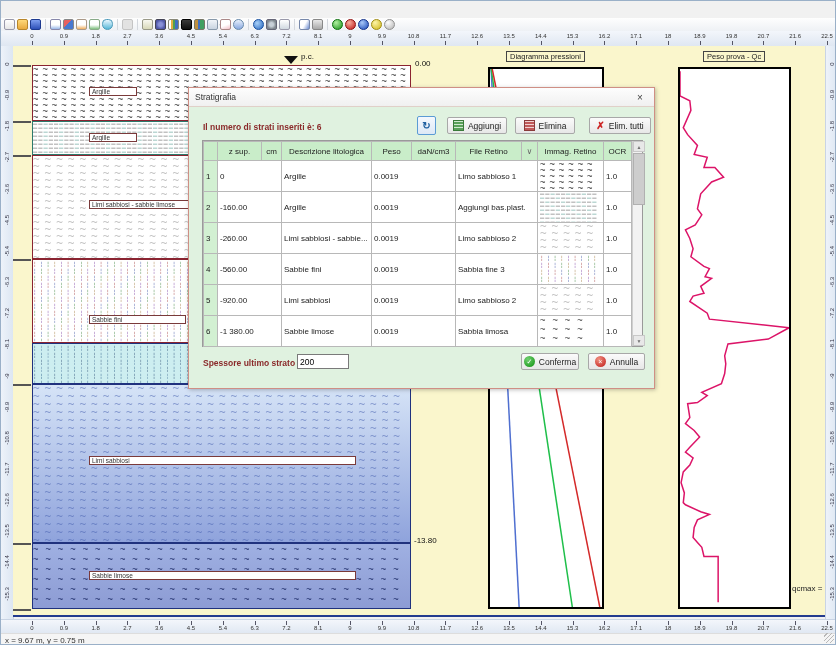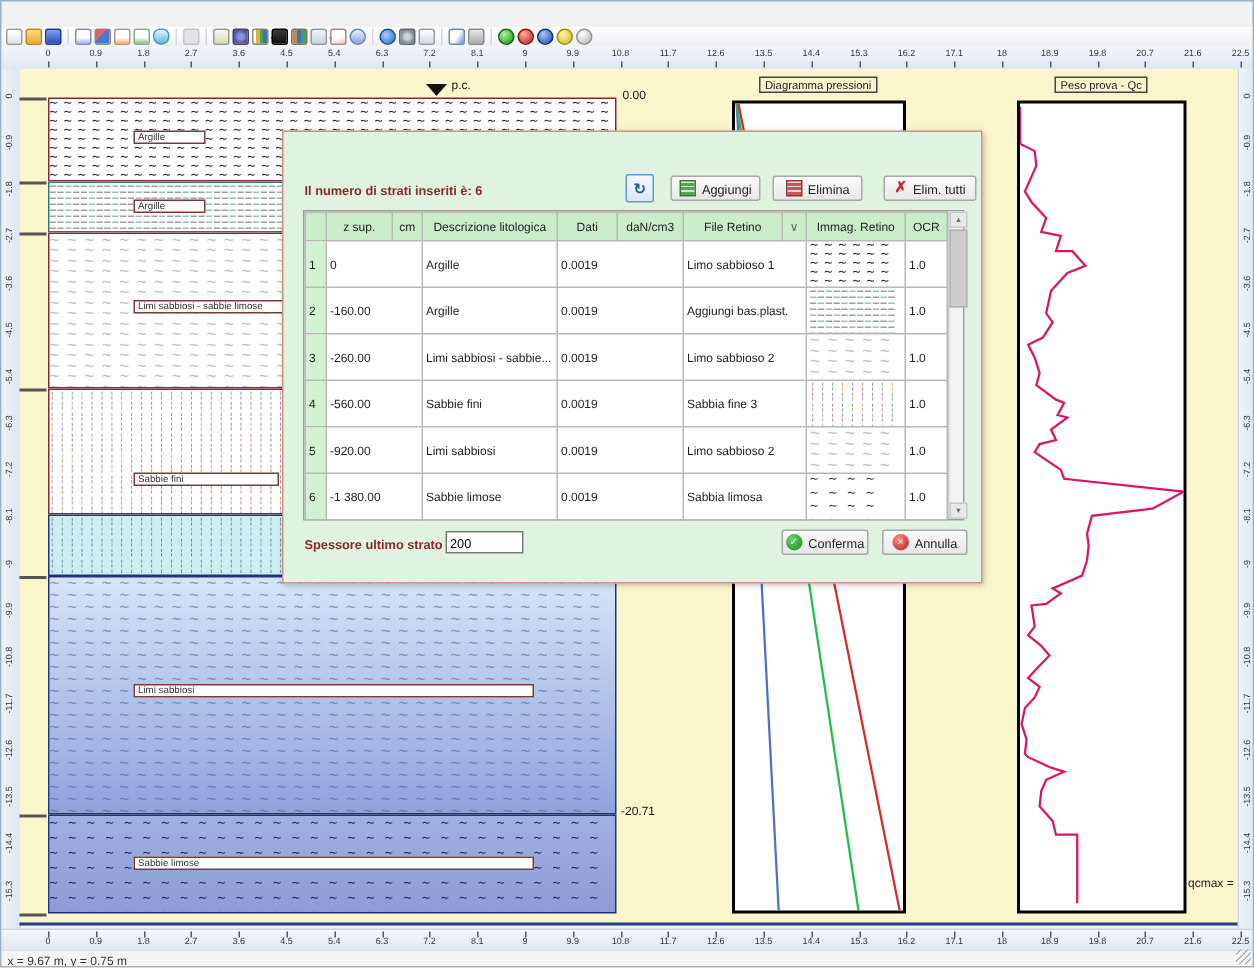--- a/index.html
+++ b/index.html
@@ -318,21 +318,21 @@
       <span class="vtick" style="top: 482.25px;">-13.5</span>
       <span class="vtick" style="top: 513.4px;">-14.4</span>
       <span class="vtick" style="top: 544.55px;">-15.3</span>
     </div>
 
   <div class="canvas">
 
     <div class="pc-tri" style="left:271px;top:10px;"></div>
     <div class="depth-text" style="left:288px;top:6px;">p.c.</div>
     <div class="depth-text" style="left:402px;top:13px;">0.00</div>
-    <div class="depth-text" style="left:401px;top:490px;">-20.71</div>
+    <div class="depth-text" style="left:401px;top:490px;">-13.80</div>
 
     <div class="depth-tick" style="top:19px;"></div>
     <div class="depth-tick" style="top:75px;"></div>
     <div class="depth-tick" style="top:109px;"></div>
     <div class="depth-tick" style="top:213px;"></div>
     <div class="depth-tick" style="top:338px;"></div>
     <div class="depth-tick" style="top:497px;"></div>
     <div class="depth-tick" style="top:563px;"></div>
 
     <div class="strat">
@@ -364,20 +364,24 @@
     <div class="chart-label" style="left:690px;top:5px;">Peso prova - Qc</div>
     <div class="chartbox" style="left:665px;top:21px;width:113px;height:542px;">
       <svg viewBox="0 0 100 100" preserveAspectRatio="none">
           <polyline points="0.0,0.4 0.0,5.0 9.0,5.9 10.0,7.7 3.0,10.9 7.0,12.2 16.0,14.2 13.0,15.9 25.0,16.4 22.0,18.3 32.0,18.3 40.0,20.1 29.0,21.0 19.0,23.2 16.0,26.0 20.0,27.1 14.0,29.0 5.0,29.9 9.0,31.5 12.0,33.4 10.0,34.9 22.0,36.7 27.0,37.1 23.0,38.6 29.0,38.9 19.0,40.4 22.0,41.7 12.0,42.2 9.0,43.2 25.0,45.4 27.0,46.5 100.0,48.1 81.0,50.2 44.0,51.1 41.0,53.3 42.0,54.8 41.0,56.6 38.0,58.5 20.0,60.1 25.0,60.7 16.0,62.0 7.0,62.2 9.0,64.8 5.0,65.9 13.0,67.2 18.0,68.4 9.0,70.3 5.0,71.2 12.0,72.3 9.0,73.6 3.0,74.9 1.0,76.9 4.0,78.8 3.0,80.6 5.0,81.0 19.0,82.3 27.0,82.8 16.0,83.8 13.0,85.2 12.0,87.1 16.0,88.0 20.0,88.9 22.0,90.6 35.0,90.6 35.0,99.1" fill="none" stroke="#dc1468" stroke-width="1.5" vector-effect="non-scaling-stroke"></polyline>
         </svg>
     </div>
     <div class="qcmax" style="left:779px;top:538px;">qcmax =</div>
   </div>
 
   <div class="dialog">
+    <div class="dlg-title">
+      <span>Stratigrafia</span>
+      <span class="dlg-close">×</span>
+    </div>
 
     <div class="dlg-info">Il numero di strati inseriti è:  6</div>
 
     <div class="btn sq-btn" style="left:228px;top:28px;">
         <span>↻</span>
       </div>
     <div class="btn" style="left:258px;top:29px;width:60px;height:17px;">
       <span class="bic bic-grid-green"></span>
       <span>Aggiungi</span>
     </div>
@@ -403,21 +407,21 @@
             <col style="width:16px">
           <col style="width:66px">
             <col style="width:28px">
         </colgroup>
         <thead>
           <tr>
             <th></th>
             <th>z sup.</th>
             <th class="unitbox">cm</th>
             <th>Descrizione litologica</th>
-            <th>Dati</th>
+            <th>Peso</th>
             <th class="unitbox">daN/cm3</th>
             <th>File Retino</th>
             <th class="ddbox">∨</th>
             <th>Immag. Retino</th>
             <th>OCR</th>
           </tr>
         </thead>
         <tbody>
 
             <tr>

